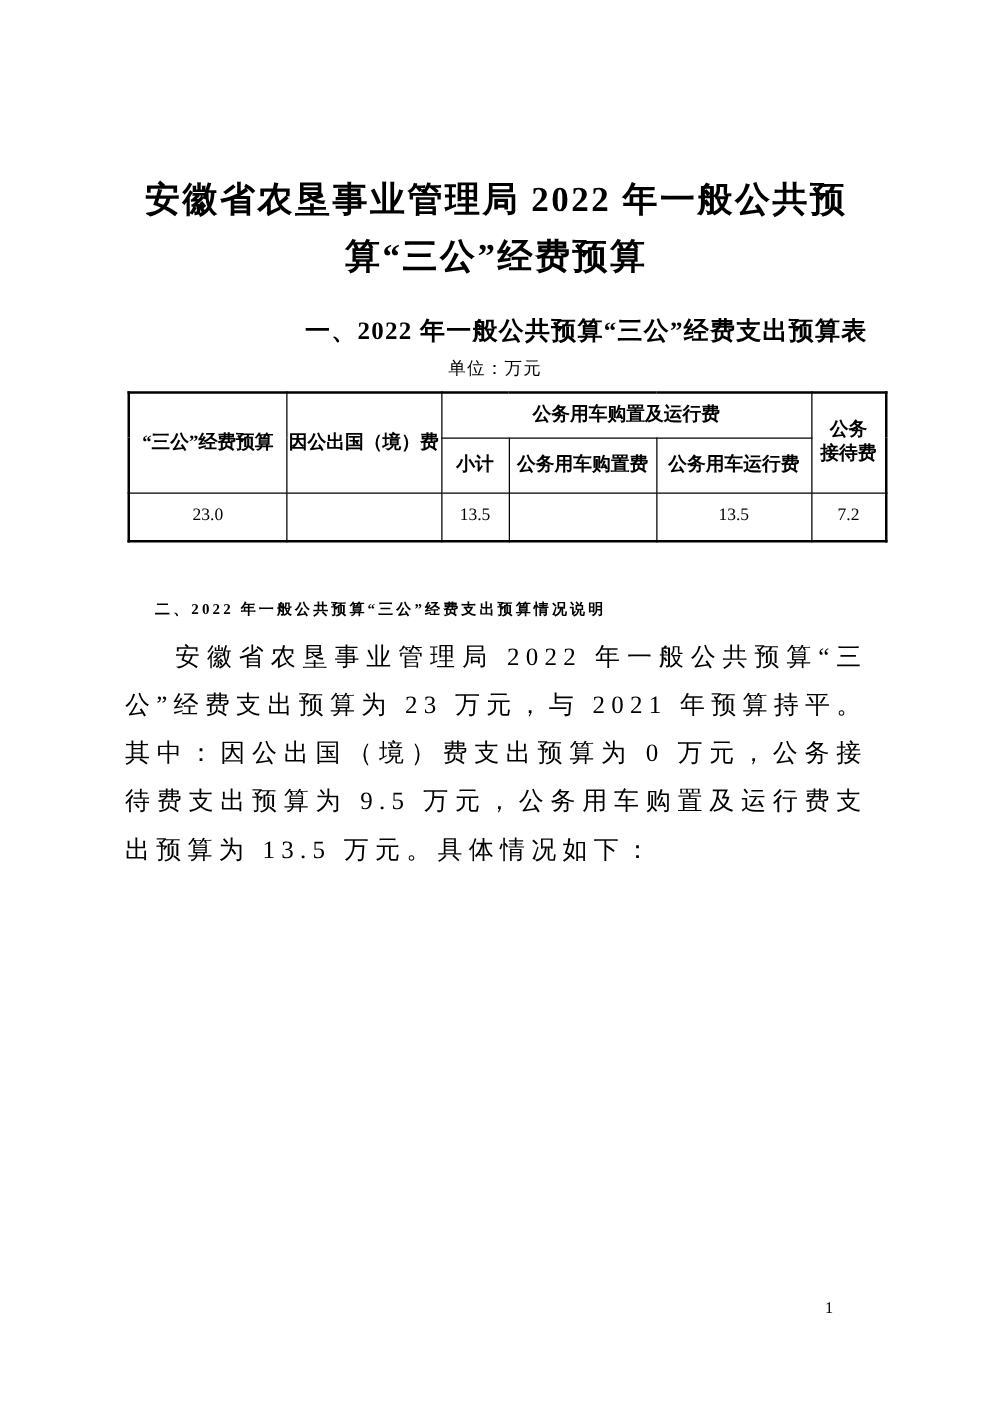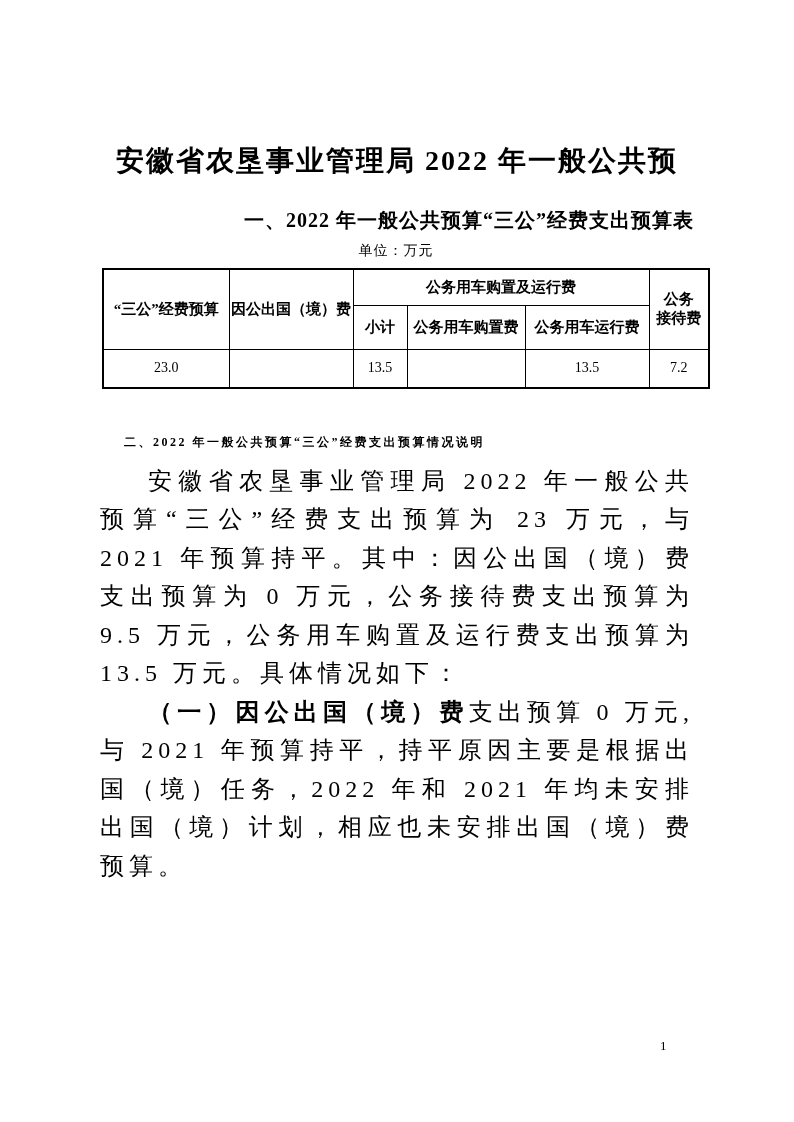--- a/index.html
+++ b/index.html
@@ -80,21 +80,21 @@
   .s2-heading {
     margin-top: 34px;
     font-weight: bold;
     font-size: 12px;
     line-height: 38.5px;
     letter-spacing: 2.5px;
     text-indent: 2em;
     text-align: justify;
   }
   .body-para {
-    font-size: 24px;
+    font-size: 20px;
     line-height: 38.5px;
     letter-spacing: 5px;
     text-indent: 2em;
     text-align: justify;
   }
   .body-para .lead { font-weight: bold; }
   
   .page-number {
     position: absolute;
     left: 660px;
@@ -104,20 +104,21 @@
   }
 </style>
 </head>
 <body>
 
 <div class="page">
   <div class="content">
 
     <div class="doc-title">
       <div>安徽省农垦事业管理局 2022 年一般公共预</div>
+      <div>算“三公”经费预算</div>
     </div>
 
     <div class="s1-heading">一、2022 年一般公共预算“三公”经费支出预算表</div>
 
     <div class="unit-label">单位：万元</div>
 
     <table class="budget">
       <colgroup>
         <col style="width:126px">
         <col style="width:124px">
@@ -147,19 +148,18 @@
           <td>13.5</td>
           <td>7.2</td>
         </tr>
       </tbody>
     </table>
 
     <div class="s2-heading">二、2022 年一般公共预算“三公”经费支出预算情况说明</div>
 
     <p class="body-para"><span class="lead"></span><span>安徽省农垦事业管理局 2022 年一般公共预算“三公”经费支出预算为 23 万元，与 2021 年预算持平。其中：因公出国（境）费支出预算为 0 万元，公务接待费支出预算为 9.5 万元，公务用车购置及运行费支出预算为 13.5 万元。具体情况如下：</span></p>
 
-    <p class="body-para"><span class="lead">（一）因公出国（境）费</span><span>支出预算 0 万元,与 2021 年预算持平，持平原因主要是根据出国（境）任务，2022 年和 2021 年均未安排出国（境）计划，相应也未安排出国（境）费预算。</span></p>
 
 
   </div>
 
   <div class="page-number">1</div>
 </div>
 
 </body></html>

